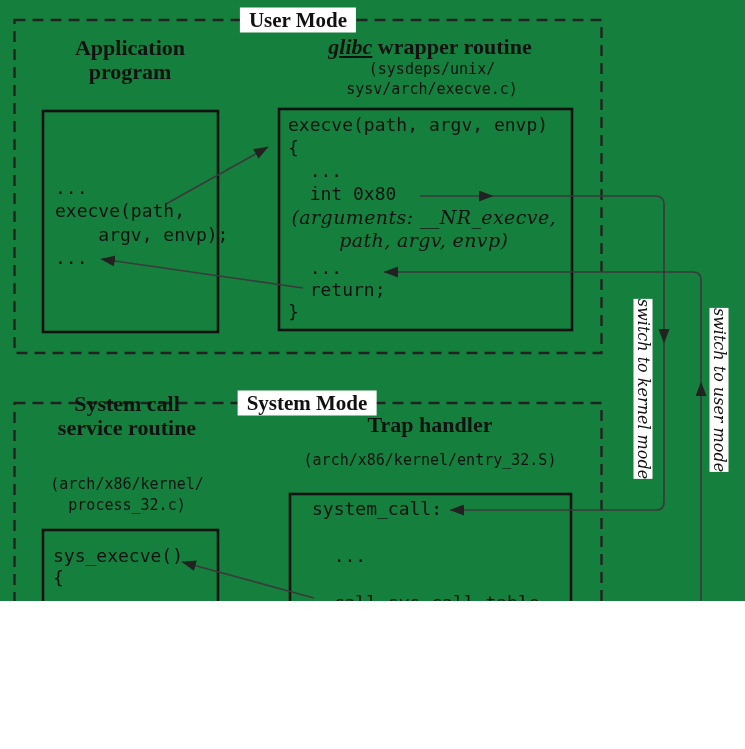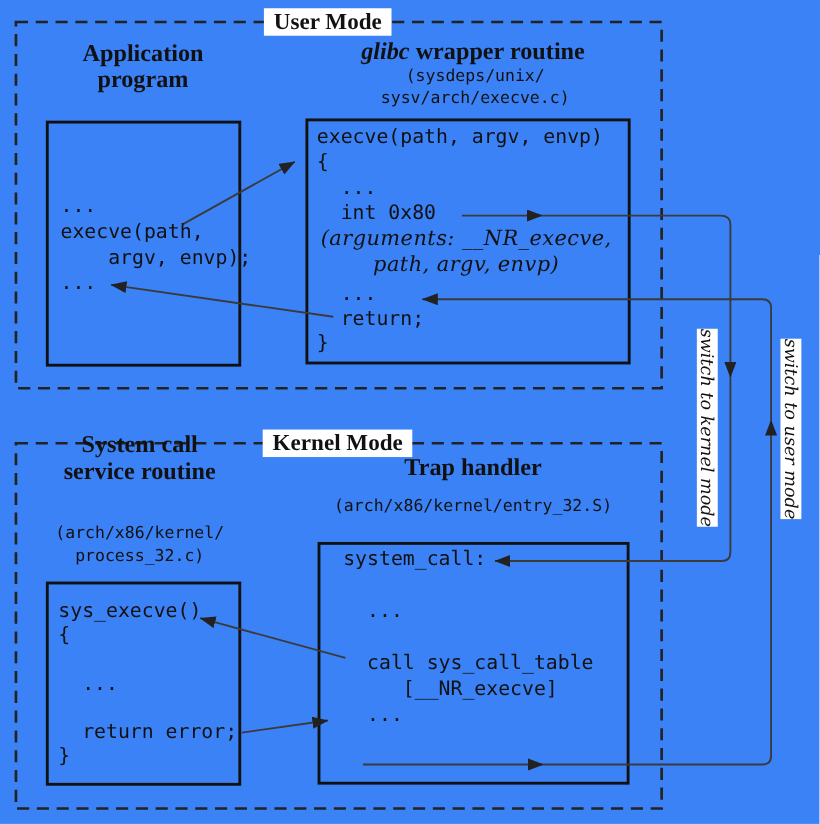--- a/index.html
+++ b/index.html
@@ -1,20 +1,20 @@
 <!DOCTYPE html>
 <html><head>
 <meta charset="utf-8">
 <style>
   html, body { margin: 0; padding: 0; background: #ffffff; }
   .stage {
     position: relative;
     width: 745px;
-    height: 749px;
-    background: #3b82f6;
+    height: 601px;
+    background: #15803d;
     font-family: "DejaVu Sans Mono", monospace;
     color: #111111;
     overflow: hidden;
   }
   .stage svg { position: absolute; left: 0; top: 0; }
   .abs { position: absolute; }
   .ctr { transform: translate(-50%, -50%); }
   .mode-label {
     font-family: "Liberation Serif", serif;
     font-weight: bold;
@@ -26,21 +26,21 @@
   }
   .box-title {
     font-family: "Liberation Serif", serif;
     font-weight: bold;
     font-size: 22px;
     line-height: 24px;
     text-align: center;
     white-space: pre;
     z-index: 2;
   }
-  .box-title .it { font-style: italic; }
+  .box-title .it { font-style: italic; text-decoration: underline; }
   .src-path {
     font-family: "DejaVu Sans Mono", monospace;
     font-size: 15px;
     line-height: 21px;
     text-align: center;
     white-space: pre;
     z-index: 2;
   }
   .code {
     font-family: "DejaVu Sans Mono", monospace;
@@ -97,21 +97,21 @@
 
     <path d="M314,598 L182,562" fill="none" stroke="#3a3a3a" stroke-width="1.7" marker-end="url(#ah)"></path>
     <path d="M220,666 L298,655" fill="none" stroke="#3a3a3a" stroke-width="1.7" marker-end="url(#ah)"></path>
 
     <path d="M330,695 L494,695" fill="none" stroke="#3a3a3a" stroke-width="1.7" marker-end="url(#ah)"></path>
     <path d="M494,695 L693,695 Q701,695 701,687 L701,382" fill="none" stroke="#3a3a3a" stroke-width="1.7" marker-end="url(#ah)"></path>
     <path d="M701,382 L701,280 Q701,272 693,272 L384,272" fill="none" stroke="#3a3a3a" stroke-width="1.7" marker-end="url(#ah)"></path>
   </svg>
 
   <div class="abs ctr mode-label" style="left:298px; top:20px;">User Mode</div>
-  <div class="abs ctr mode-label" style="left:307px; top:403px;">Kernel Mode</div>
+  <div class="abs ctr mode-label" style="left:307px; top:403px;">System Mode</div>
 
   <div class="abs ctr box-title" style="left:130px; top:60px;">Application
 program</div>
   <div class="abs code" style="left:55px; top:176px; line-height:23.4px;">...
 execve(path,
     argv, envp);
 ...</div>
 
   <div class="abs ctr box-title" style="left:430px; top:47px;"><span class="it">glibc</span><span> wrapper routine</span></div>
   <div class="abs ctr src-path" style="left:432px; top:79px; line-height:19.5px;">(sysdeps/unix/

